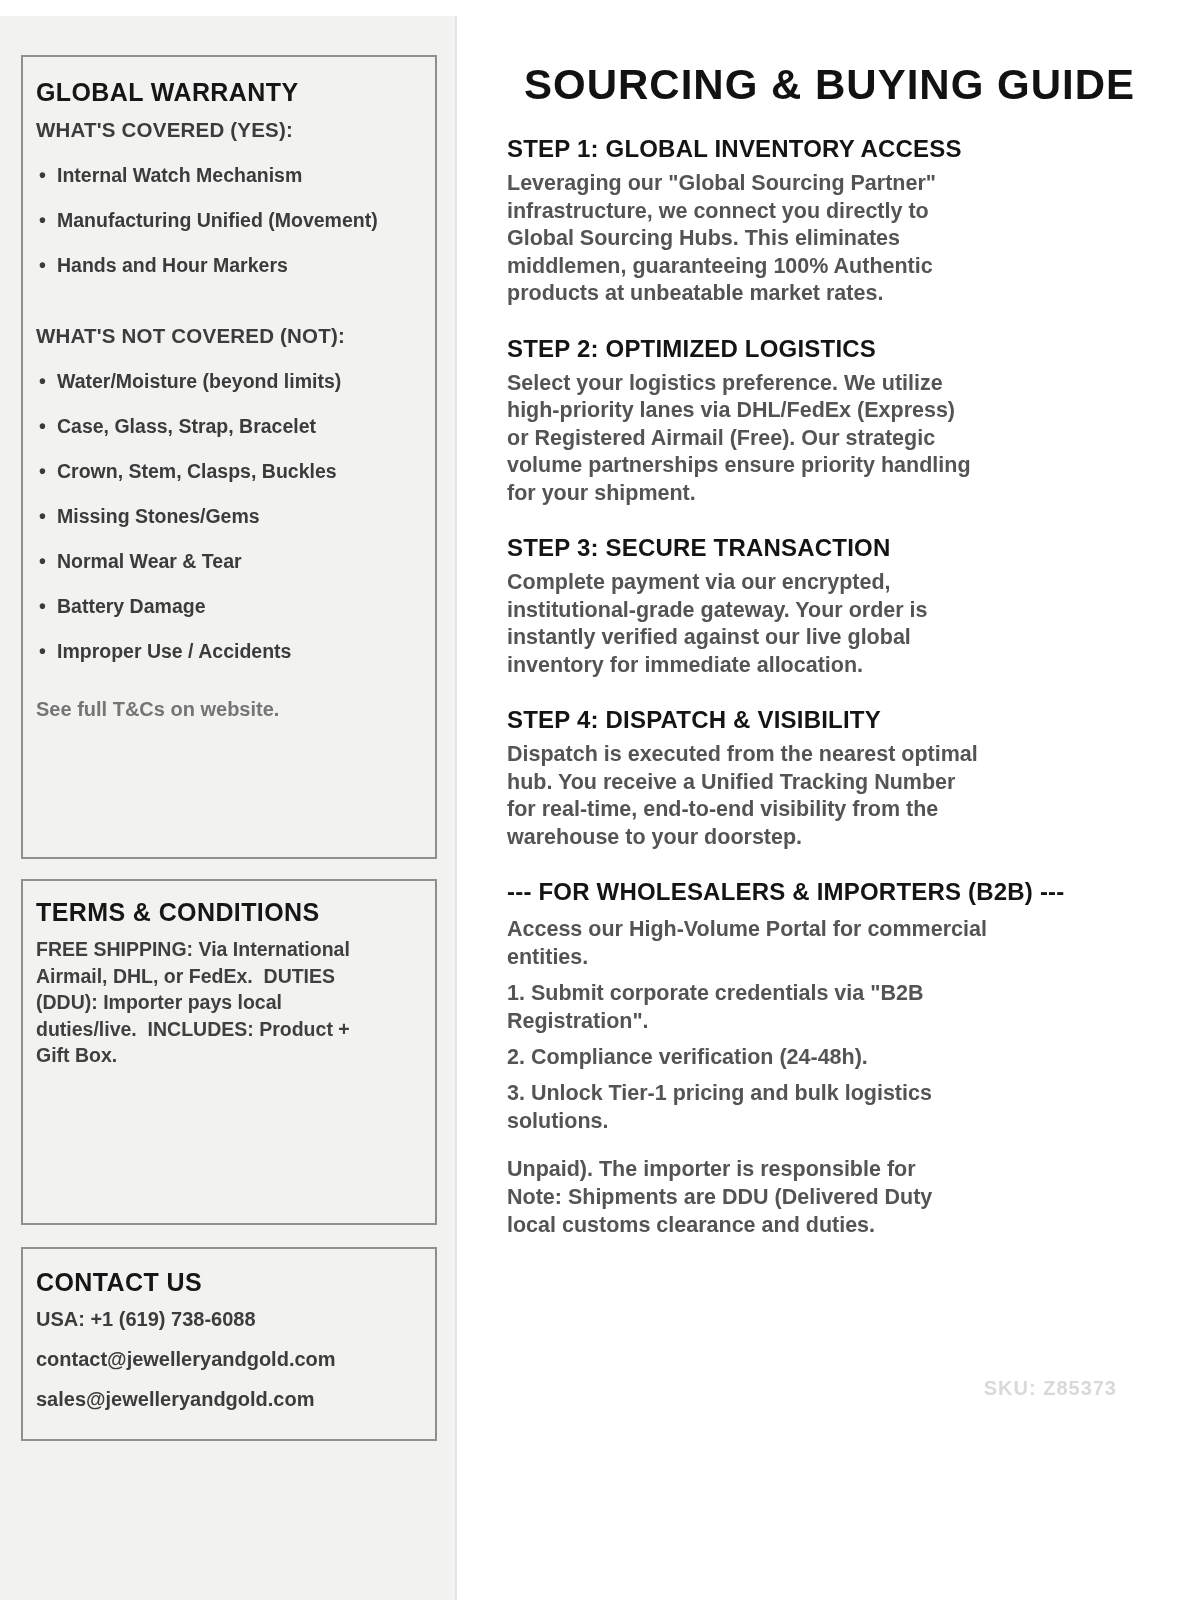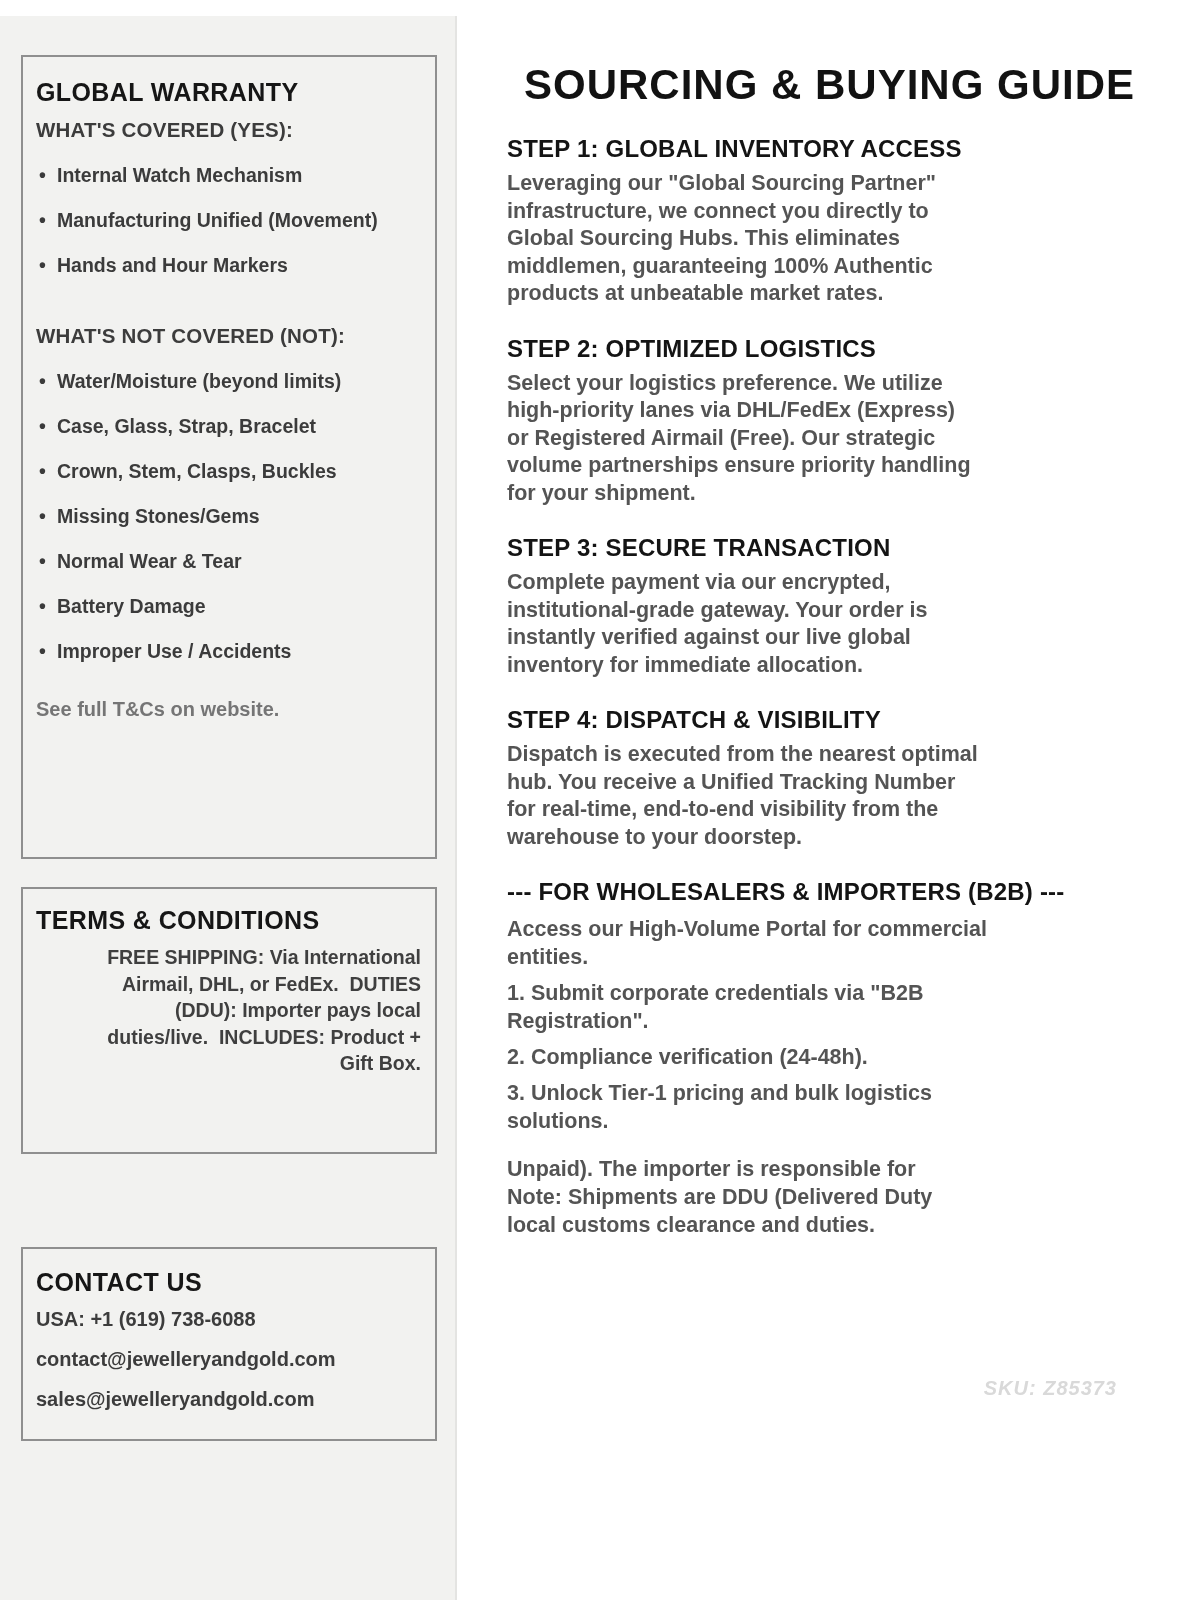--- a/index.html
+++ b/index.html
@@ -16,21 +16,21 @@
     position:absolute; left:0; top:16px; width:457px; height:1600px;
     background:#f2f2f0;
     border-right:2px solid #e4e4e2;
   }
   .panel {
     position:absolute; left:21px; width:416px;
     background:#f2f2f0;
     border:2px solid #8f8f8f;
   }
   #panel-warranty { top:39px;  height:804px; padding:20px 14px 0 13px; }
-  #panel-terms    { top:863px; height:267px; padding:16px 14px 0 13px;margin-top:8px; }
+  #panel-terms    { top:863px; height:346px; padding:16px 14px 0 13px; }
   #panel-contact  { top:1231px;height:194px; padding:18px 14px 0 13px; }
 
   .panel-title {
     font-size:25px; line-height:31px; font-weight:700;
     color:#161616; letter-spacing:0.4px;
   }
   .subhead {
     font-size:20.5px; line-height:26px; font-weight:700;
     color:#3c3c3c; margin-top:9px; letter-spacing:0.2px;
   }
@@ -38,21 +38,21 @@
   .bullet-item {
     position:relative; padding-left:21px; margin-top:19px;
     font-size:19.5px; line-height:26px; font-weight:700; color:#3b3b3b;
     white-space:nowrap;
   }
   .bullet-item::before { content:"\2022"; position:absolute; left:3px; }
   .footnote {
     margin-top:32px; font-size:20px; line-height:26px;
     font-weight:700; color:#757575;
   }
-  .terms-text { margin-top:8px;text-align:right; }
+  .terms-text { margin-top:8px; }
   .terms-text .line {
     font-size:19.5px; line-height:26.5px; font-weight:700;
     color:#3f3f3f; white-space:pre;
   }
   .contact-line {
     font-size:20px; line-height:26px; font-weight:700;
     color:#3c3c3c; white-space:pre; margin-top:14px;
   }
   .contact-line.first { margin-top:8px; }
 
@@ -79,21 +79,21 @@
     color:#545454; white-space:pre;
   }
   .b2b-para { margin-top:8px; }
   .b2b-para .line {
     font-size:21.5px; line-height:28px; font-weight:700;
     color:#545454; white-space:pre;
   }
   .b2b-para.note { margin-top:20px; }
   .sku {
     position:absolute; right:83px; bottom:20px;
-    font-size:20px; font-weight:700; color:#d9d9d9; letter-spacing:1px;font-style:italic;
+    font-size:20px; font-weight:700; color:#d9d9d9; letter-spacing:1px;
   }
 </style>
 </head>
 <body>
 
 <div class="sidebar">
 
   <div class="panel" id="panel-warranty">
     <div class="panel-title">GLOBAL WARRANTY</div>
     <div class="subhead">WHAT'S COVERED (YES):</div>

